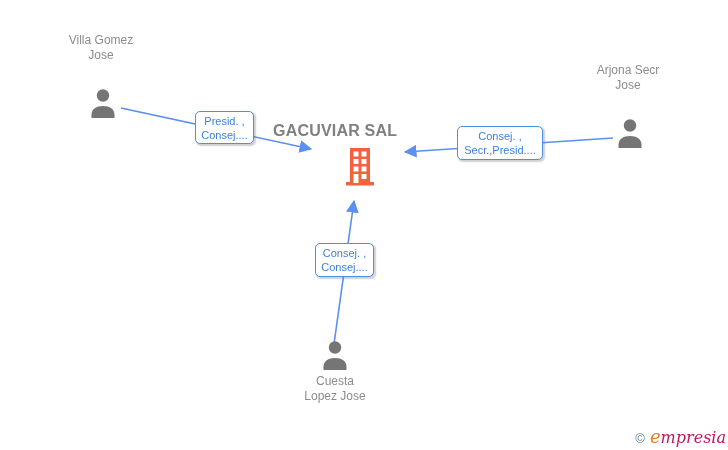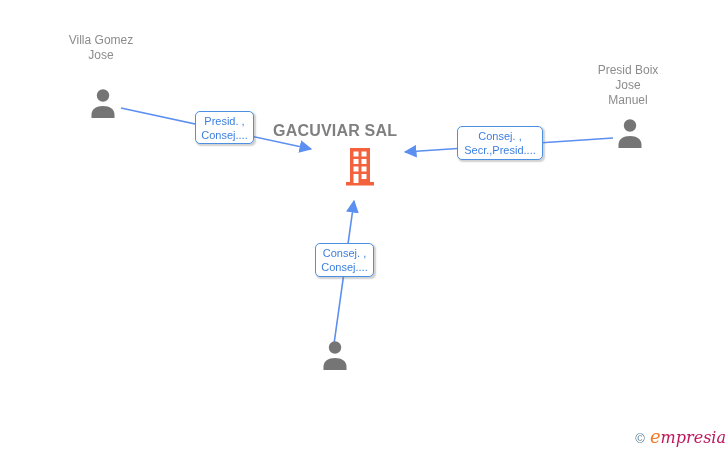--- a/index.html
+++ b/index.html
@@ -56,38 +56,39 @@
     <div>Jose</div>
   </div>
   <div class="person-icon-wrap" style="left:88px;top:88px;">
     <svg width="30" height="30" viewBox="0 0 30 30">
       <circle cx="15" cy="7.5" r="6.2" fill="#757575"></circle>
       <path d="M3.5,30 v-3.2 c0,-5.8 4.8,-8.8 11.5,-8.8 s11.5,3 11.5,8.8 V30 z" fill="#757575"></path>
     </svg>
   </div>
 
   <div class="person-name" style="left:563px;top:63px;">
-    <div>Presid Boix</div>
+    <div>Arjona Secr</div>
     <div>Jose</div>
-    <div>Manuel</div>
   </div>
   <div class="person-icon-wrap" style="left:615px;top:118px;">
     <svg width="30" height="30" viewBox="0 0 30 30">
       <circle cx="15" cy="7.5" r="6.2" fill="#757575"></circle>
       <path d="M3.5,30 v-3.2 c0,-5.8 4.8,-8.8 11.5,-8.8 s11.5,3 11.5,8.8 V30 z" fill="#757575"></path>
     </svg>
   </div>
 
   <div class="person-icon-wrap" style="left:320px;top:340px;">
     <svg width="30" height="30" viewBox="0 0 30 30">
       <circle cx="15" cy="7.5" r="6.2" fill="#757575"></circle>
       <path d="M3.5,30 v-3.2 c0,-5.8 4.8,-8.8 11.5,-8.8 s11.5,3 11.5,8.8 V30 z" fill="#757575"></path>
     </svg>
   </div>
   <div class="person-name" style="left:270px;top:374px;">
+    <div>Cuesta</div>
+    <div>Lopez Jose</div>
   </div>
 
   <div class="company-name" style="left:273px;top:122px;">GACUVIAR SAL</div>
   <div class="building-wrap" style="left:345px;top:148px;">
     <svg width="30" height="38" viewBox="0 0 30 38">
       <rect x="1" y="34" width="28" height="3.5" fill="#f4613d"></rect>
       <rect x="5" y="0" width="20" height="35" fill="#f4613d"></rect>
       <rect x="8.5" y="3.5" width="5" height="5" fill="#ffffff"></rect>
       <rect x="16.5" y="3.5" width="5" height="5" fill="#ffffff"></rect>
       <rect x="8.5" y="11" width="5" height="5" fill="#ffffff"></rect>

